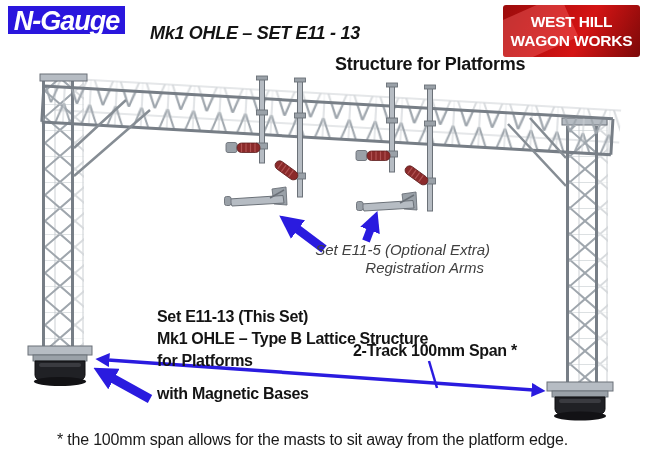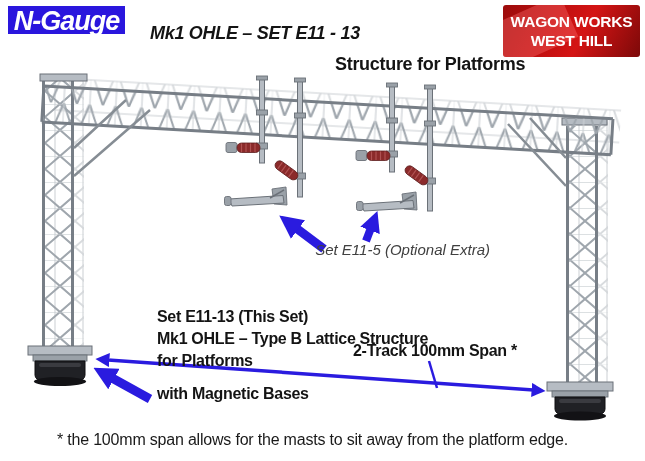--- a/index.html
+++ b/index.html
@@ -166,27 +166,28 @@
   <line class="arrow" x1="324" y1="249" x2="288" y2="222" stroke-width="9" marker-end="url(#mB)"></line>
   <line class="arrow" x1="366" y1="241" x2="374" y2="220" stroke-width="8" marker-end="url(#mB)"></line>
   <line class="arrow" x1="150" y1="399" x2="103" y2="373" stroke-width="9" marker-end="url(#mB)"></line>
 </svg>
 
 <div class="abs gauge-badge">
   <span>N-Gauge</span>
 </div>
 <div class="abs set-title">Mk1 OHLE – SET E11 - 13</div>
 <div class="abs brand-box">
+  <div>WEST HILL</div>
   <div>WAGON WORKS</div>
-  <div>WEST HILL</div>
 </div>
 <div class="abs subtitle">Structure for Platforms</div>
 
 <div class="abs optional">
   <div>Set E11-5 (Optional Extra)</div>
+  <div class="l2">Registration Arms</div>
 </div>
 <div class="abs this-set lbl">
   <div>Set E11-13 (This Set)</div>
   <div>Mk1 OHLE – Type B Lattice Structure</div>
   <div>for Platforms</div>
 </div>
 <div class="abs span-lbl lbl">2-Track 100mm Span *</div>
 <div class="abs bases-lbl lbl">with Magnetic Bases</div>
 <div class="abs footnote">* the 100mm span allows for the masts to sit away from the platform edge.</div>
 

